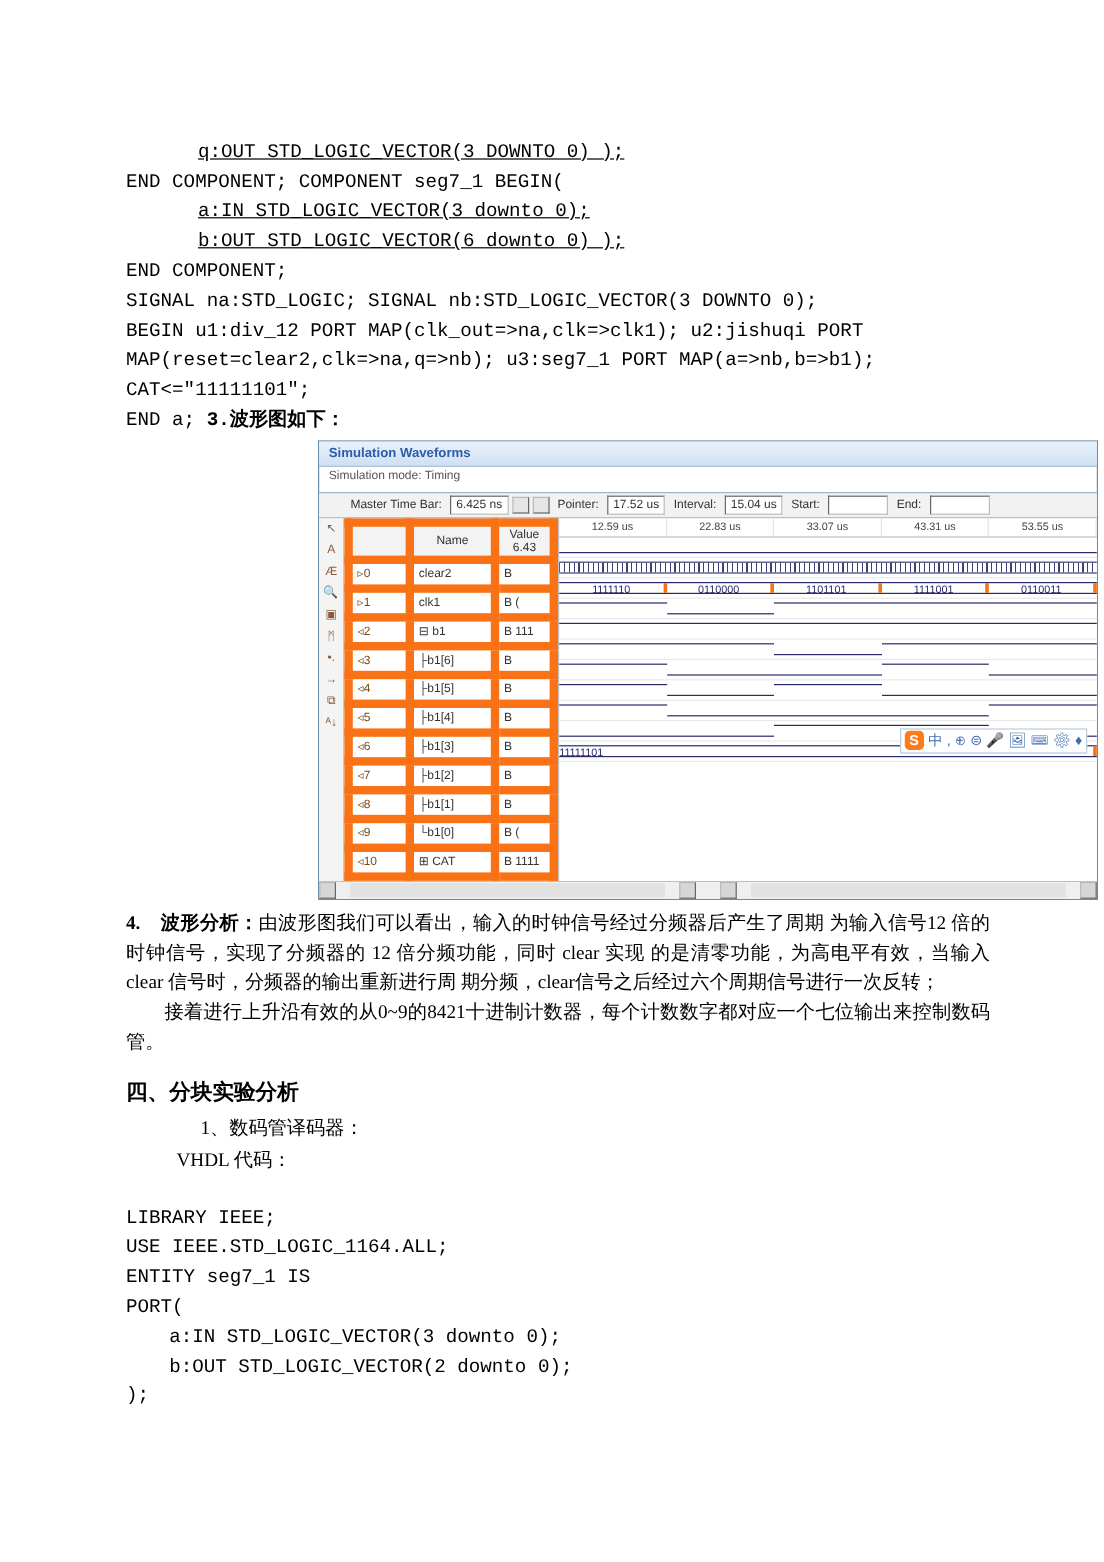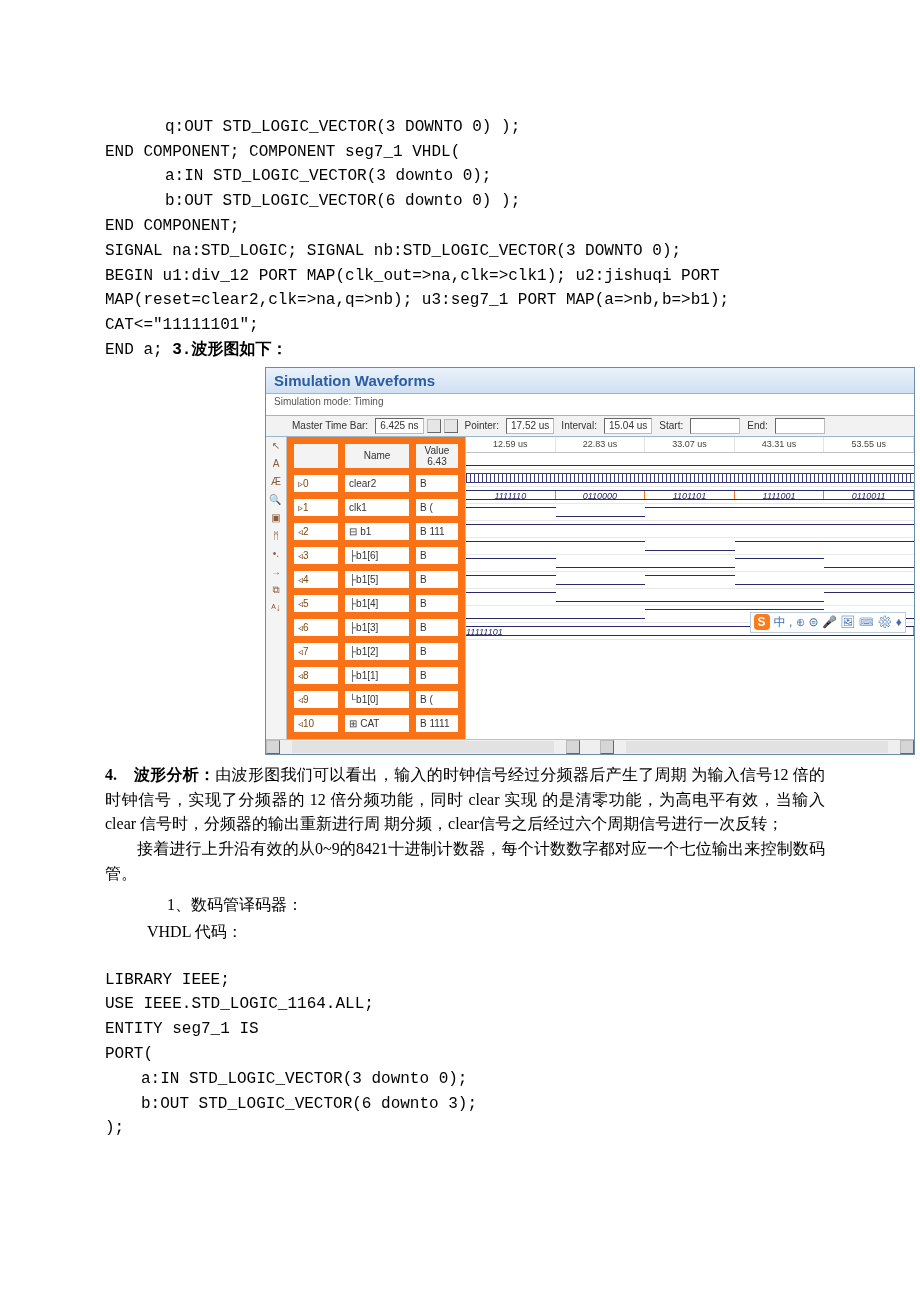--- a/index.html
+++ b/index.html
@@ -12,40 +12,40 @@
   .page {
     padding: 90px 95px 100px 105px;
     box-sizing: border-box;
   }
   .code {
     font-family: "Courier New", monospace;
     font-size: 16px;
     line-height: 1.55;
     white-space: pre-wrap;
   }
-  .code-indent { padding-left: 60px; display:block;}
+  .code-indent { padding-left: 60px; display:block;text-decoration:underline;}
   .bold { font-weight: bold; }
   .sim-wrap {
     margin: 4px 0 8px 160px;
     width: 650px;
   }
   .sim-window {
     border: 1px solid #6b8da8;
     font-family: "Microsoft Sans Serif", Arial, sans-serif;
     font-size: 10px;
     color: #333;
     background: #fff;
   }
   .sim-title {
     background: linear-gradient(#eaf2fb, #cfe0f2);
     border-bottom: 1px solid #9cb6cd;
     padding: 4px 8px;
     color: #2b5da5;
     font-weight: bold;
-    font-size: 15px;
+    font-size: 11px;
   }
   .sim-subtitle {
     padding: 2px 8px 8px 8px;
     color: #555;
     font-size: 10px;
   }
   .sim-toolbar {
     display: flex;
     border-top: 1px solid #9cb6cd;
     border-bottom: 1px solid #9cb6cd;
@@ -152,27 +152,26 @@
     opacity:.9;
   }
   .bus {
     position:absolute; left:0; right:0; top:3px; bottom:3px;
     border-top:1px solid #2a2a6a;
     border-bottom:1px solid #2a2a6a;
     display:flex;
   }
   .bus span {
     flex:1;
-    border-right:1px solid #f97316;
+    border-right:3px solid #f97316;
     text-align:center;
     line-height:10px;
     color:#2a2a6a;
     font-size:9px;
     position:relative;
-    font-style:italic;
   }
   .bus span::before, .bus span::after{
     content:"";
     position:absolute; top:0; bottom:0; width:4px;
   }
   .step {
     position:absolute; left:0; right:0; top:3px; bottom:3px;
   }
   .step .low { position:absolute; bottom:0; border-bottom:1px solid #2a2a6a;}
   .step .high{ position:absolute; top:0;    border-top:1px solid #2a2a6a;}
@@ -222,21 +221,21 @@
     margin-top:8px;
   }
   .vhdl-label { margin-left:42px; font-size:16px; margin-top:6px;}
 </style>
 </head>
 <body>
 
 <div class="page">
 
   <div class="code">
-<span class="code-indent">q:OUT STD_LOGIC_VECTOR(3 DOWNTO 0) );</span><span>END COMPONENT; COMPONENT seg7_1 VHDL(</span>
+<span class="code-indent">q:OUT STD_LOGIC_VECTOR(3 DOWNTO 0) );</span><span>END COMPONENT; COMPONENT seg7_1 BEGIN(</span>
 <span class="code-indent">a:IN STD_LOGIC_VECTOR(3 downto 0);</span><span class="code-indent">b:OUT STD_LOGIC_VECTOR(6 downto 0) );</span><span>END COMPONENT;</span>
 <span>SIGNAL na:STD_LOGIC; SIGNAL nb:STD_LOGIC_VECTOR(3 DOWNTO 0);</span>
 <span>BEGIN u1:div_12 PORT MAP(clk_out=&gt;na,clk=&gt;clk1); u2:jishuqi PORT</span>
 <span>MAP(reset=clear2,clk=&gt;na,q=&gt;nb); u3:seg7_1 PORT MAP(a=&gt;nb,b=&gt;b1);</span>
 <span>CAT&lt;="11111101";</span>
 <span><span>END a; </span><span class="bold">3.波形图如下：</span></span></div>
 
   <div class="sim-wrap">
     <div class="sim-window">
       <div class="sim-title">Simulation Waveforms</div>
@@ -444,23 +443,24 @@
     </div>
   </div>
 
   <div class="body-text">
     <span class="bold">4.</span>
     &nbsp;&nbsp;
     <span class="bold">波形分析：</span><span>由波形图我们可以看出，输入的时钟信号经过分频器后产生了周期 为输入信号12 倍的时钟信号，实现了分频器的 12 倍分频功能，同时 clear 实现 的是清零功能，为高电平有效，当输入 clear 信号时，分频器的输出重新进行周 期分频，clear信号之后经过六个周期信号进行一次反转；</span>
   </div>
   <div class="body-text" style="text-indent:2em">接着进行上升沿有效的从0~9的8421十进制计数器，每个计数数字都对应一个七位输出来控制数码管。</div>
 
+  <h3 class="section">四、分块实验分析</h3>
   <div class="sub">1、数码管译码器：</div>
   <div class="vhdl-label">VHDL 代码：</div>
 
   <div class="code">
 <span>LIBRARY IEEE;</span>
 <span>USE IEEE.STD_LOGIC_1164.ALL;</span>
 <span>ENTITY seg7_1 IS</span>
 <span>PORT(</span>
-<span style="padding-left:36px;display:block">a:IN STD_LOGIC_VECTOR(3 downto 0);</span><span style="padding-left:36px;display:block">b:OUT STD_LOGIC_VECTOR(6 downto 3);</span><span>);</span></div>
+<span style="padding-left:36px;display:block">a:IN STD_LOGIC_VECTOR(3 downto 0);</span><span style="padding-left:36px;display:block">b:OUT STD_LOGIC_VECTOR(2 downto 0);</span><span>);</span></div>
 
 </div>
 
 </body></html>

